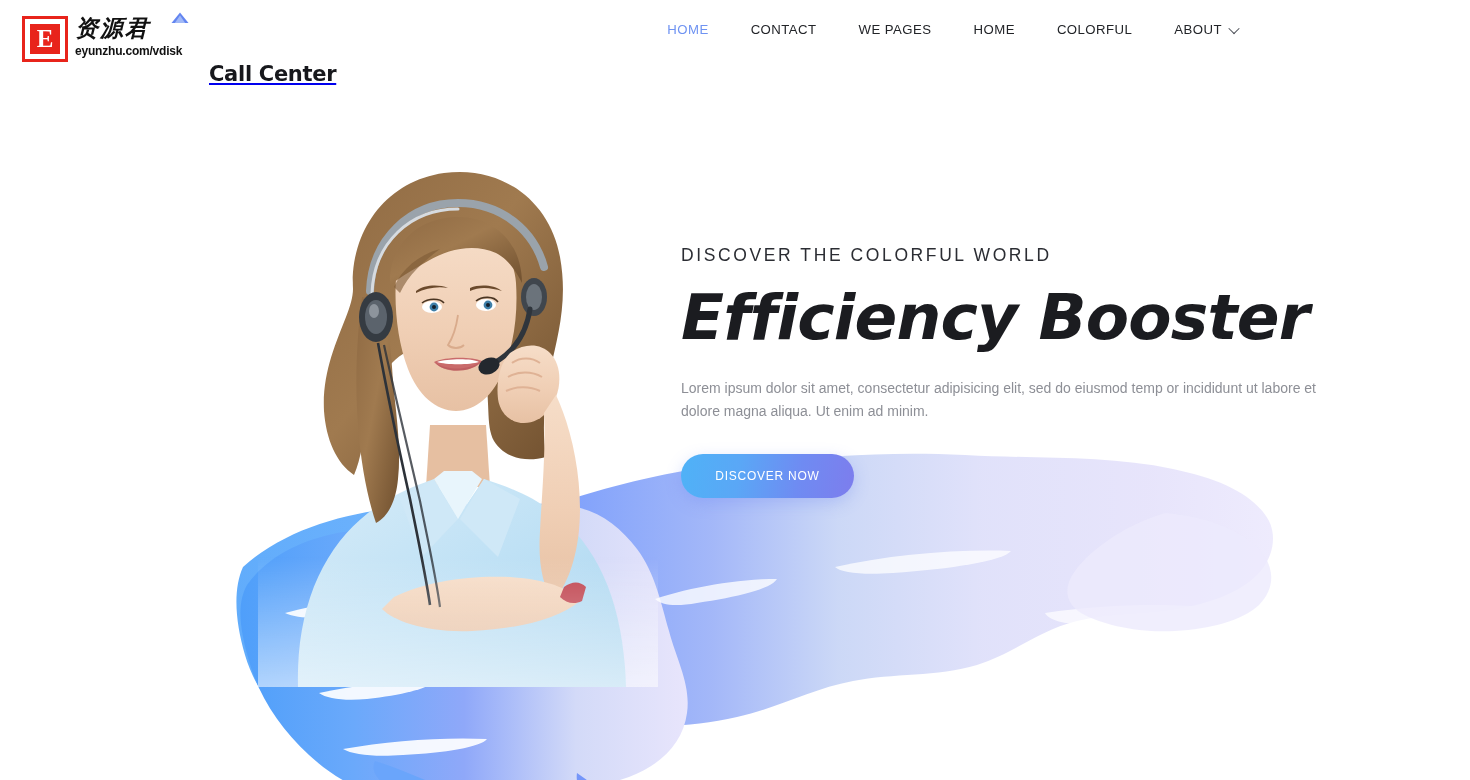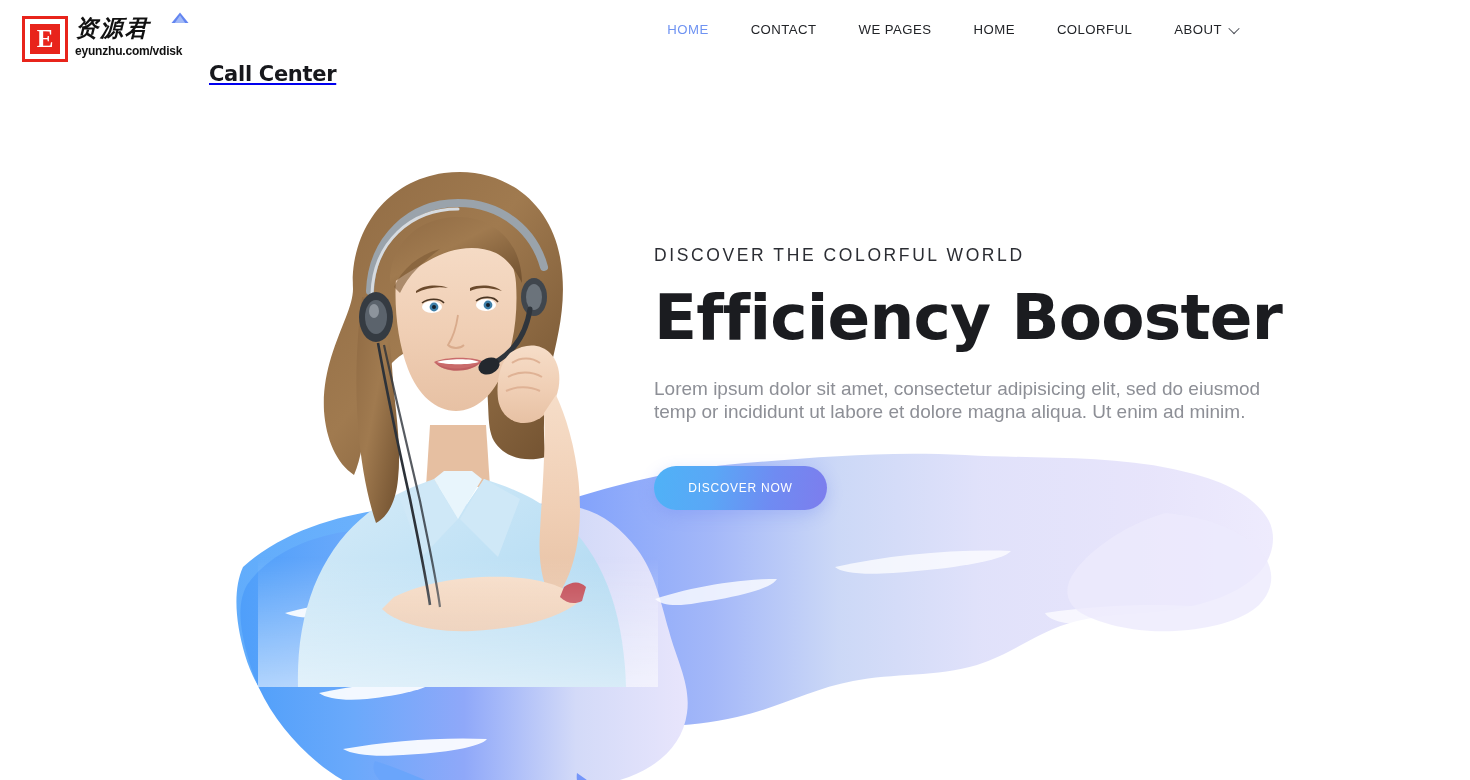--- a/index.html
+++ b/index.html
@@ -176,21 +176,21 @@
     top: 95px;
     width: 400px;
     height: 530px;
     z-index: 12;
   }
   .hero-photo svg { display: block; width: 100%; height: 100%; }
 
   
   .hero-copy {
     position: absolute;
-    left: 654px;
+    left: 681px;
     top: 183px;
     width: 660px;
     z-index: 20;
   }
   .eyebrow {
     font-size: 17.5px;
     font-weight: 400;
     letter-spacing: 2.6px;
     color: #2b2d33;
     margin-bottom: 19px;
@@ -198,27 +198,28 @@
   }
   .headline {
     font-family: "DejaVu Sans", "Liberation Sans", sans-serif;
     font-size: 63px;
     font-weight: 700;
     line-height: 1.04;
     letter-spacing: -0.8px;
     color: #1b1c20;
     margin-bottom: 26px;
     white-space: nowrap;
+    font-style: italic;
   }
   .hero-text {
-    font-size: 19px;
+    font-size: 14px;
     line-height: 23.5px;
     color: #8d8f96;
     max-width: 645px;
-    margin-bottom: 42px;
+    margin-bottom: 30px;
   }
   .cta-btn {
     display: inline-flex;
     align-items: center;
     justify-content: center;
     width: 173px;
     height: 44px;
     border: none;
     border-radius: 26px;
     background: linear-gradient(100deg, #4fb2f7 0%, #5aa7f6 34%, #6f8bf2 68%, #7d7ded 100%);

